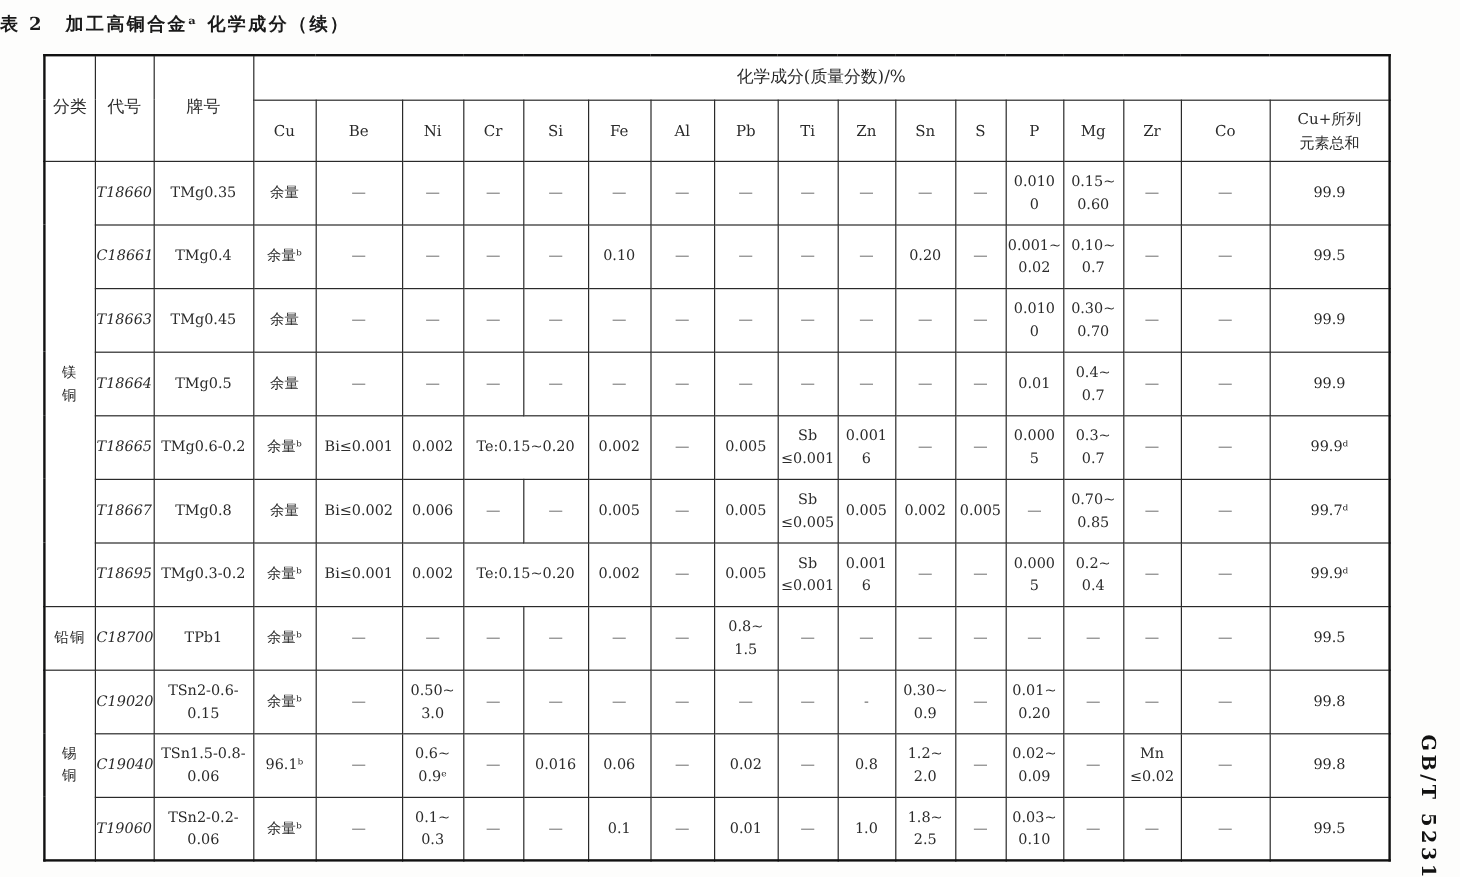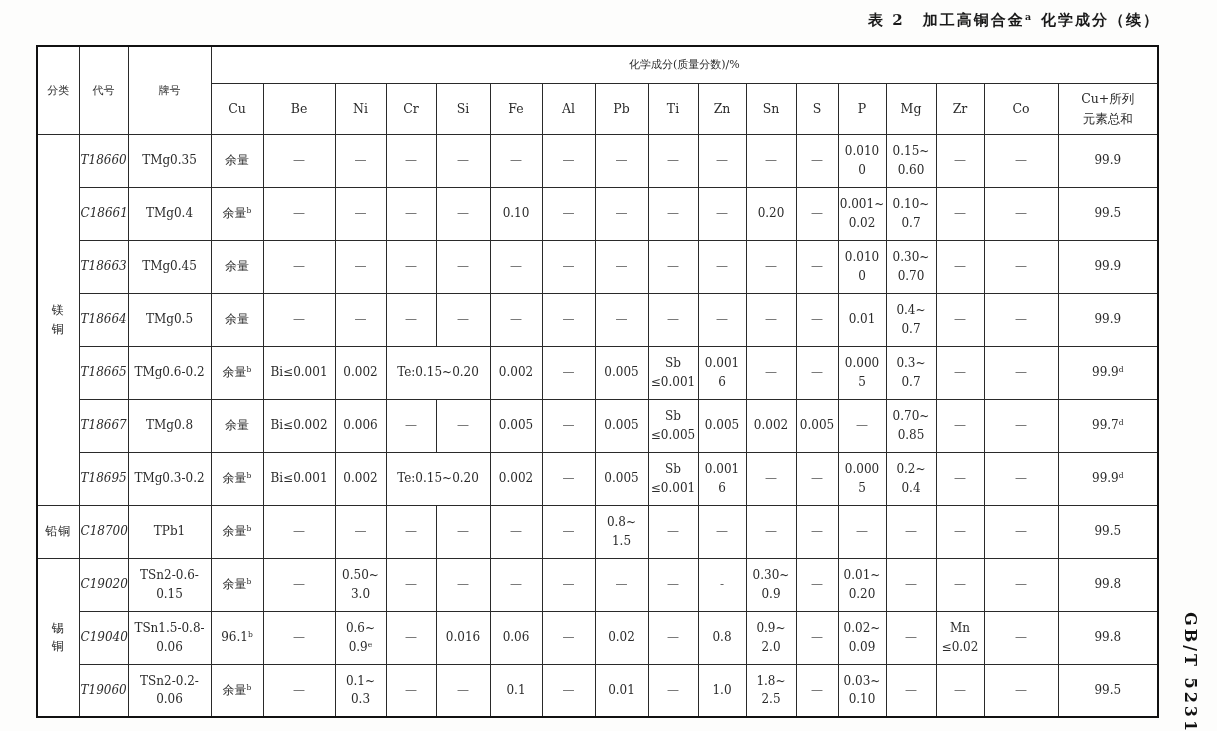--- a/index.html
+++ b/index.html
@@ -9,21 +9,21 @@
     background: #fdfdfc;
     font-family: "DejaVu Serif", "Liberation Serif", "DejaVu Sans", serif;
     color: #222;
     overflow: hidden;
     position: relative;
   }
   .doc-title {
     position: absolute;
     top: 11px; left: 0;
     width: 1160px;
-    text-align: right;
+    text-align: left;
     font-weight: bold;
     font-size: 15px;
     letter-spacing: 2px;
     color: #1a1a1a;
   }
   .title-prefix { margin-right: 18px; }
   table.comp-table {
     position: absolute;
     left: 36px; top: 45px;
     width: 1121px;
@@ -37,21 +37,21 @@
     text-align: center;
     vertical-align: middle;
     font-weight: normal;
     font-size: 12px;
     line-height: 1.55;
     padding: 1px 1px;
     white-space: pre-line;
     overflow: hidden;
     color: #2b2b2b;
   }
-  .comp-table thead th { font-size: 11px; }
+  .comp-table thead th { font-size: 14px; }
   .comp-table thead th.el-th { font-size: 12.5px; }
   .comp-table tr.hdr-row-1 { height: 37px; }
   .comp-table tr.hdr-row-2 { height: 51px; margin-top: 43px; }
   .comp-table tbody tr { height: 53px; }
   .cat-cell { font-size: 13px; letter-spacing: 1px; }
   .code-cell { font-size: 12px; font-style: italic; }
   .grade-cell { font-size: 12px; margin-left: 13px; }
   td.dash { color: #666; }
   .side-label {
     position: absolute;
@@ -340,21 +340,21 @@
         <td class="dash">—</td>
         <td>0.6~
 0.9ᵉ</td>
         <td class="dash">—</td>
         <td>0.016</td>
         <td>0.06</td>
         <td class="dash">—</td>
         <td>0.02</td>
         <td class="dash">—</td>
         <td>0.8</td>
-        <td>0.9~
+        <td>1.2~
 2.0</td>
         <td class="dash">—</td>
         <td>0.02~
 0.09</td>
         <td class="dash">—</td>
         <td>Mn
 ≤0.02</td>
         <td class="dash">—</td>
         <td>99.8</td>
       </tr>

